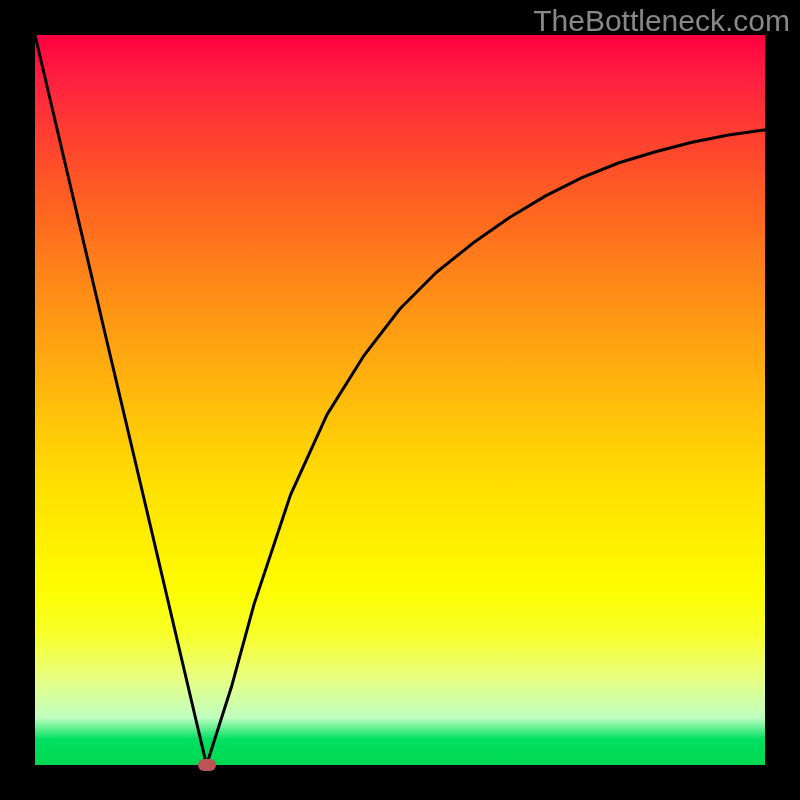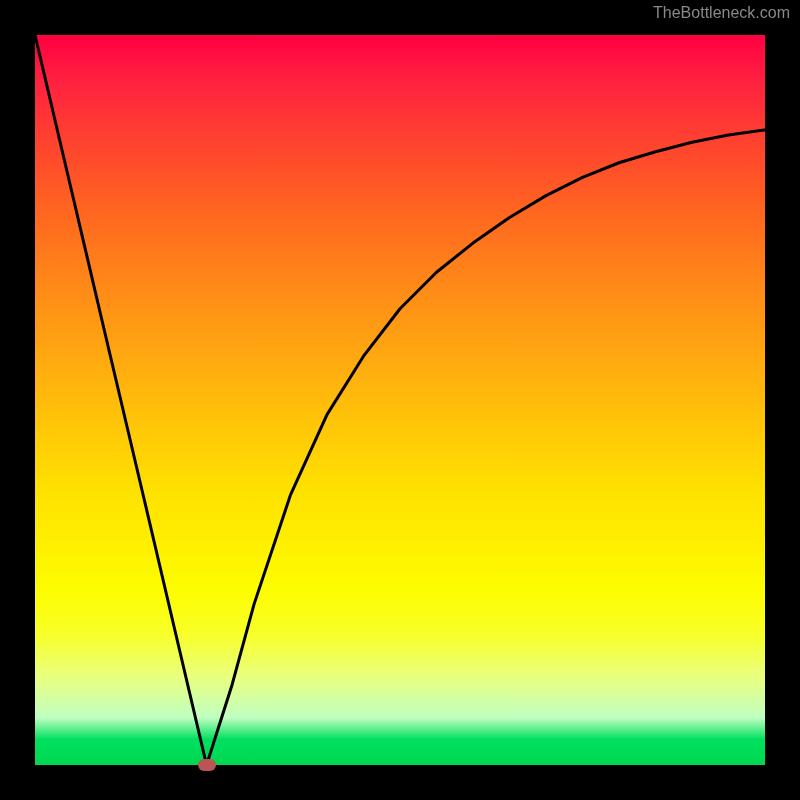--- a/index.html
+++ b/index.html
@@ -10,21 +10,21 @@
     background: #000;
     position: relative;
     overflow: hidden;
   }
   .watermark {
     position: absolute;
     top: 4px;
     right: 10px;
     color: #888;
     font-family: Arial, sans-serif;
-    font-size: 16px;
+    font-size: 30px;
     z-index: 10;
   }
   .plot-area {
     position: absolute;
     left: 35px;
     top: 35px;
     width: 730px;
     height: 730px;
     background: linear-gradient(to bottom,
       #ff0040 0%,

